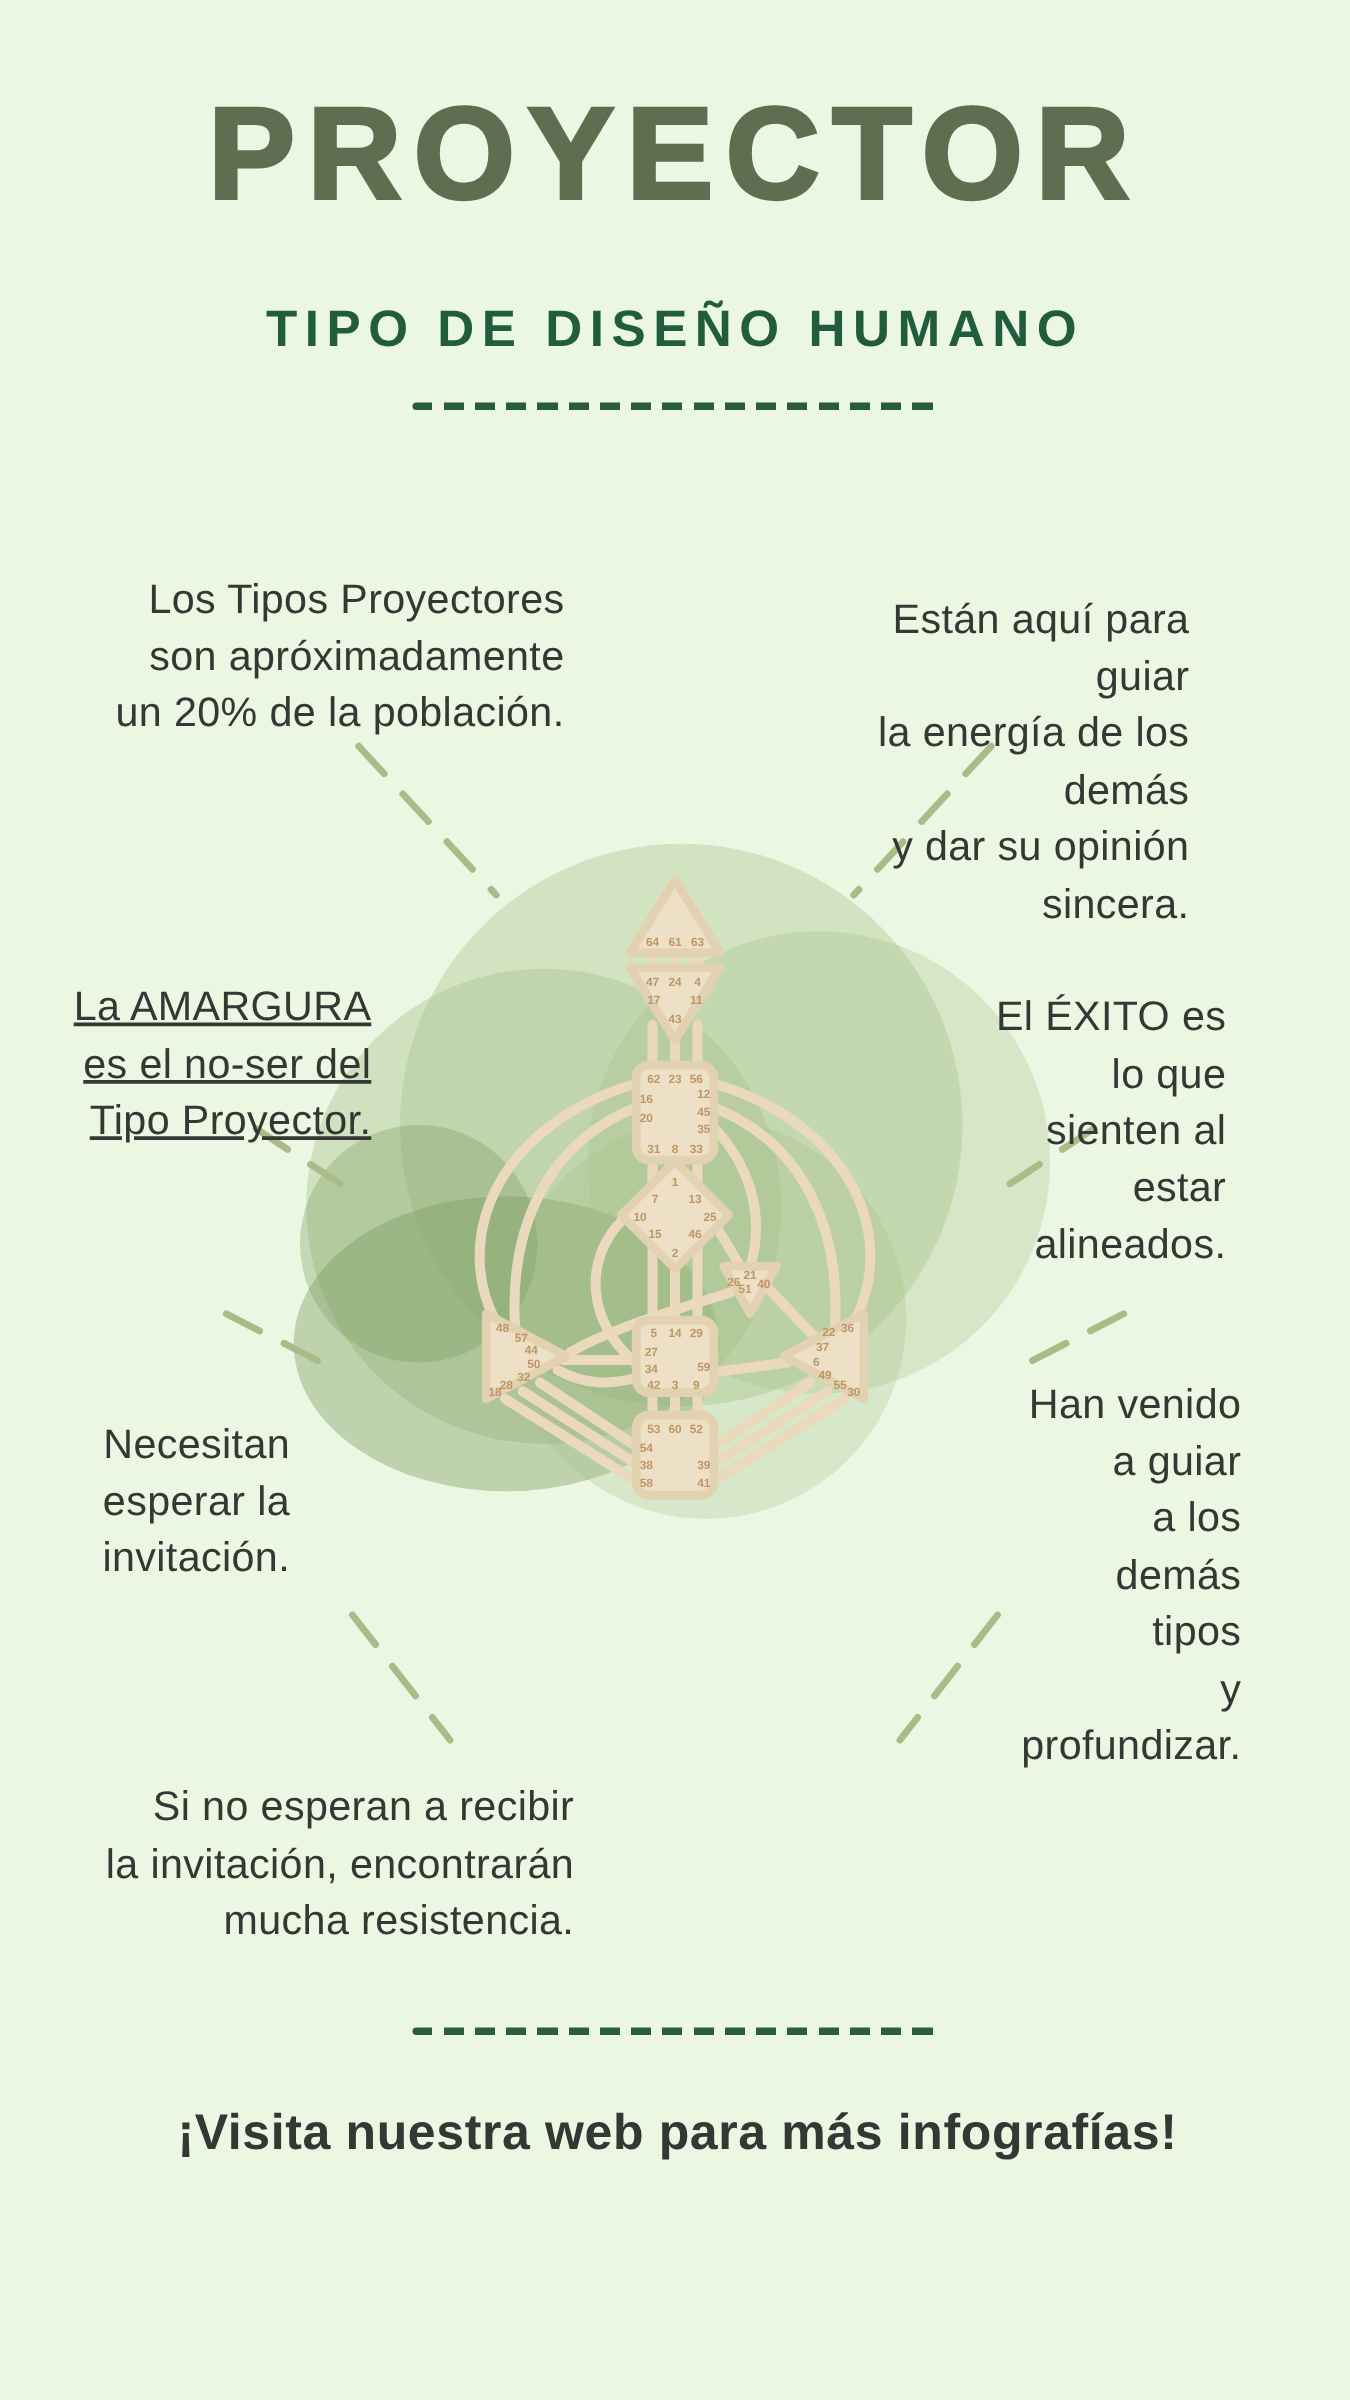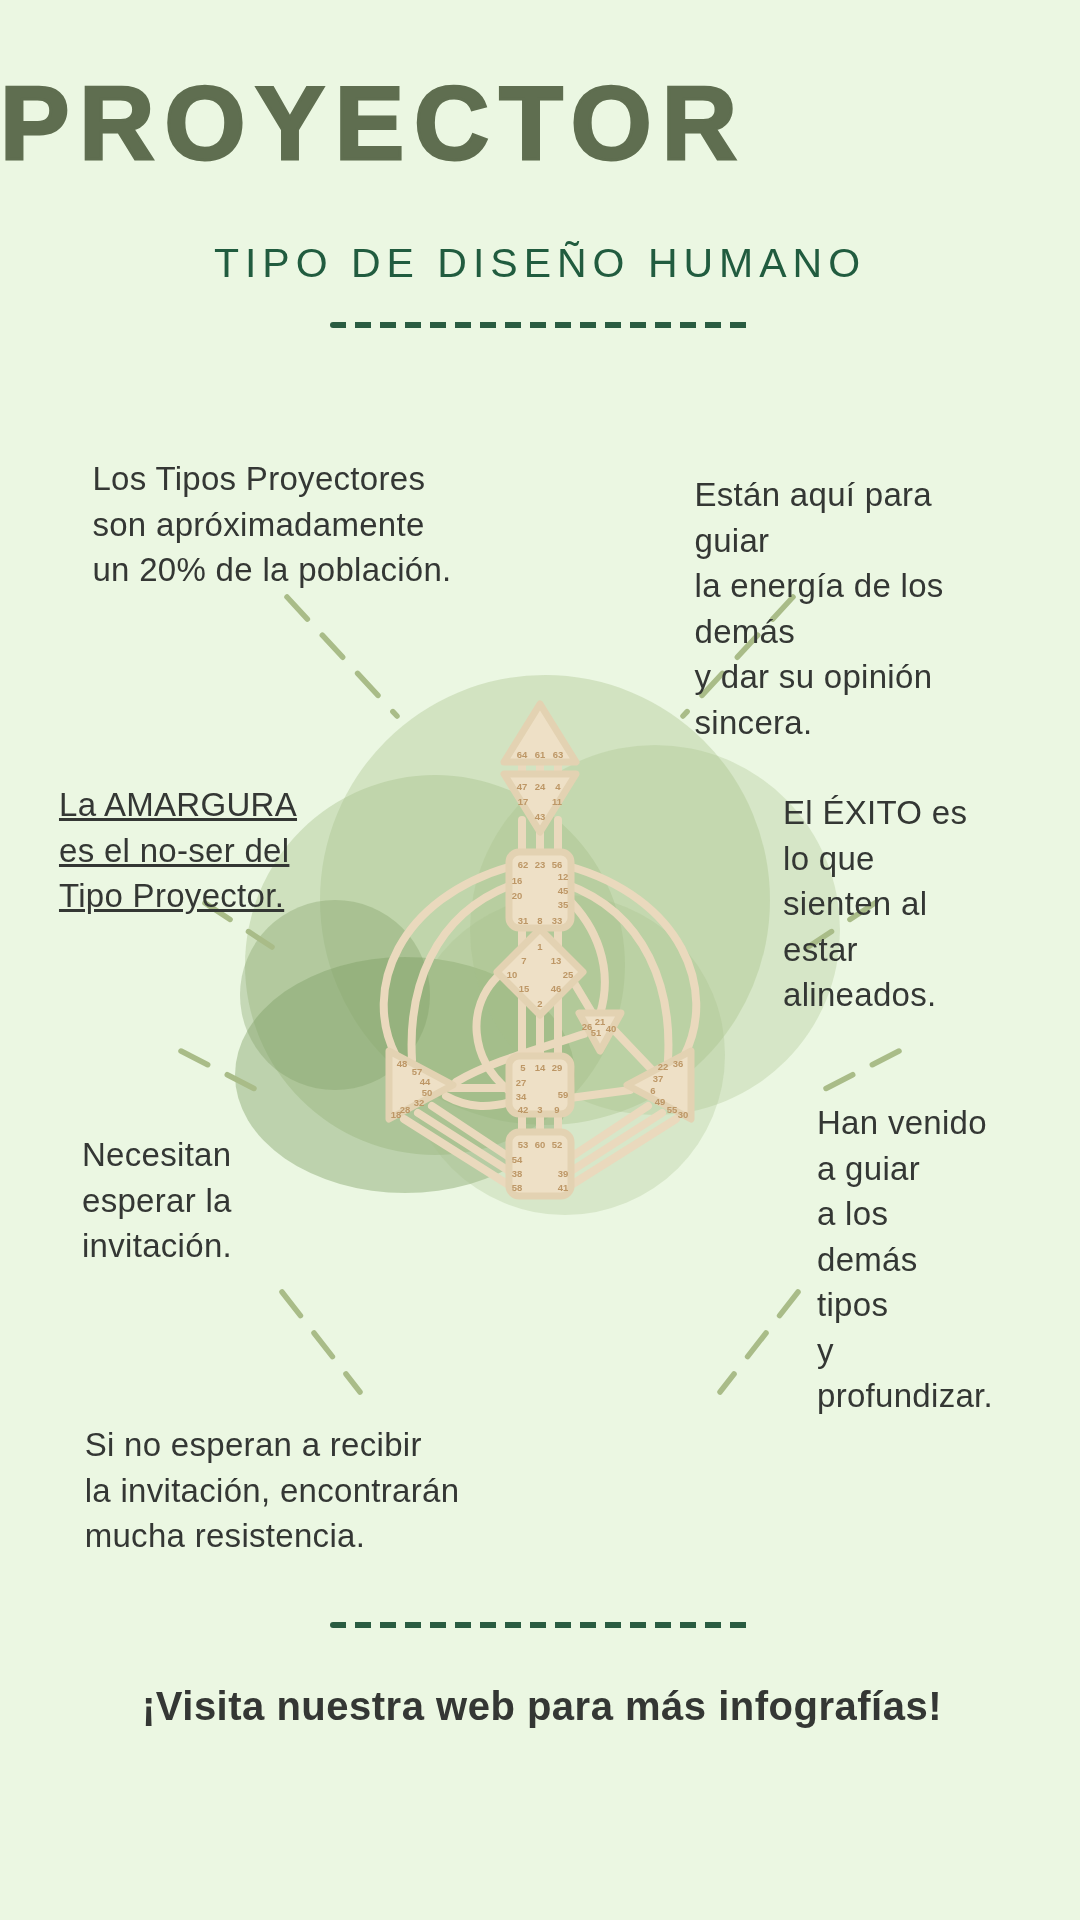--- a/index.html
+++ b/index.html
@@ -12,29 +12,29 @@
   body{width:1080px;height:1920px;font-family:"Liberation Sans",sans-serif;}
   .poster{position:relative;width:1080px;height:1920px;background:var(--background);overflow:hidden;}
   .bg-svg{position:absolute;inset:0;width:100%;height:100%;}
   .bodygraph-svg{position:absolute;left:260px;top:662px;width:560px;height:560px;}
   .blob{fill:var(--blob);}
   .blob-dark{fill:var(--blob-dark);}
   .pdash{stroke:var(--pointer-dash);stroke-width:5.5;stroke-linecap:round;stroke-dasharray:30 22;fill:none;}
   .channels path{stroke:var(--channel);stroke-width:8;fill:none;stroke-linecap:round;}
   .center{fill:var(--center-fill);stroke:var(--center-stroke);stroke-width:7;stroke-linejoin:round;}
   .gate{font:700 9.5px "Liberation Sans",sans-serif;fill:var(--gate-number);text-anchor:middle;dominant-baseline:central;}
-  .title{position:absolute;top:64px;left:0;width:100%;text-align:left;font-size:104px;font-weight:800;
+  .title{position:absolute;top:64px;left:0;width:100%;text-align:center;font-size:104px;font-weight:800;
          letter-spacing:10px;color:var(--title);-webkit-text-stroke:3px var(--title);}
-  .subtitle{position:absolute;top:240px;left:0;width:100%;text-align:center;font-size:41px;font-weight:400;
+  .subtitle{position:absolute;top:240px;left:0;width:100%;text-align:center;font-size:41px;font-weight:700;
          letter-spacing:6px;color:var(--subtitle);}
   .sep{position:absolute;left:50%;transform:translateX(-50%);width:420px;height:6px;border-radius:3px;
        background:repeating-linear-gradient(90deg,var(--separator) 0 16px,transparent 16px 25px);}
   .sep-top{top:322px;}
   .sep-bottom{top:1622px;}
-  .callout{position:absolute;transform:translateX(-50%);text-align:left;white-space:pre-line;
+  .callout{position:absolute;transform:translateX(-50%);text-align:right;white-space:pre-line;
            font-size:33px;line-height:1.38;letter-spacing:.3px;color:var(--body-text);}
   .c-tl{left:272px;top:456px;}
   .c-tr{left:823px;top:456px;margin-top:16px;}
   .c-ml{left:178px;top:782px;text-decoration:underline;}
   .c-mr{left:882px;top:790px;}
   .c-ll{left:157px;top:1132px;}
   .c-lr{left:905px;top:1100px;}
   .c-bl{left:272px;top:1422px;}
   .c-br{left:820px;top:1422px;}
   .tagline{position:absolute;top:1684px;left:2px;width:100%;text-align:center;font-size:40px;font-weight:700;

